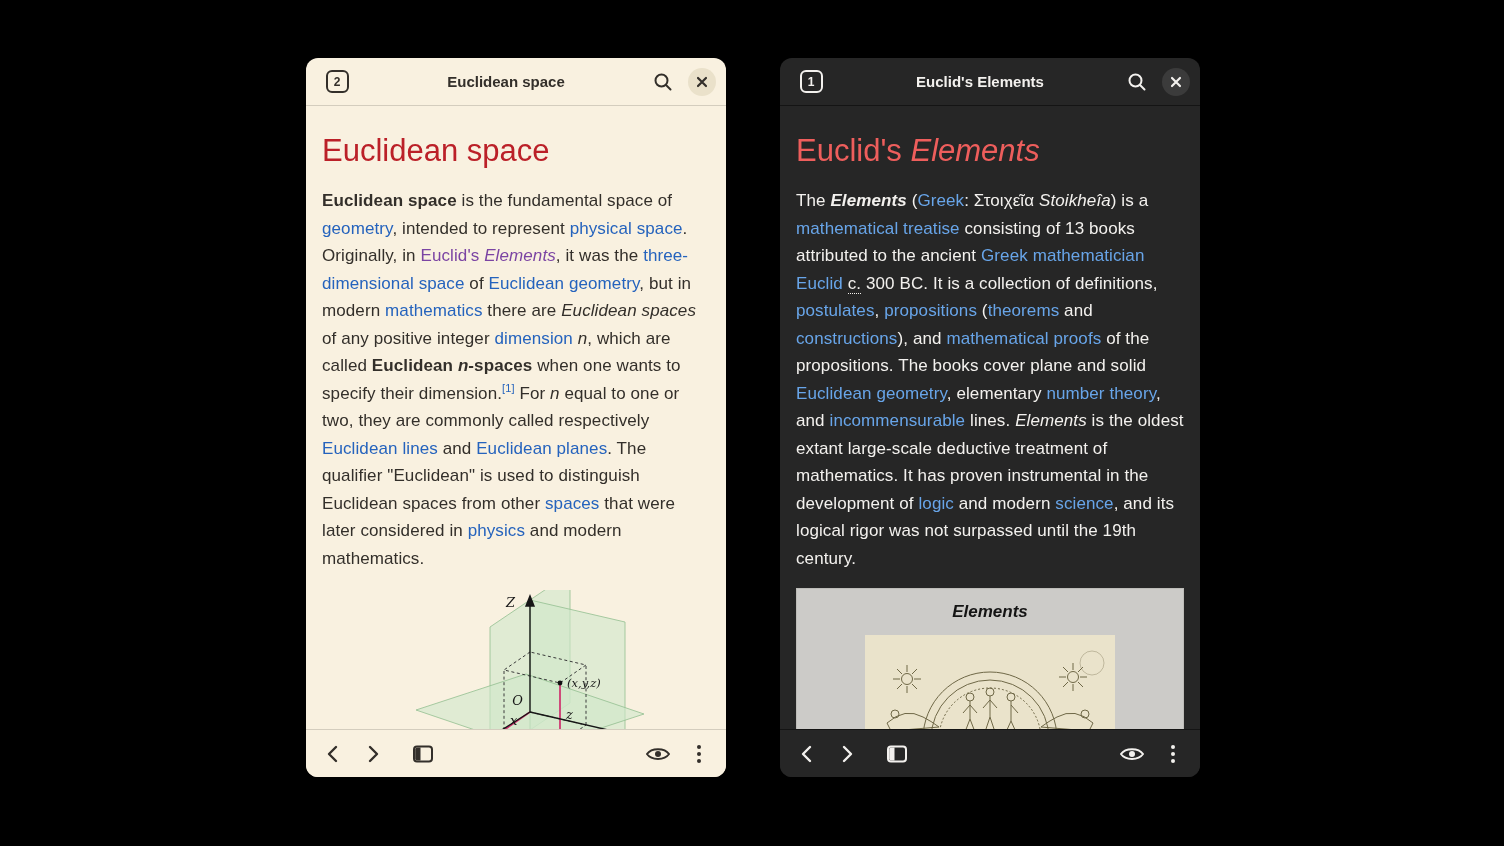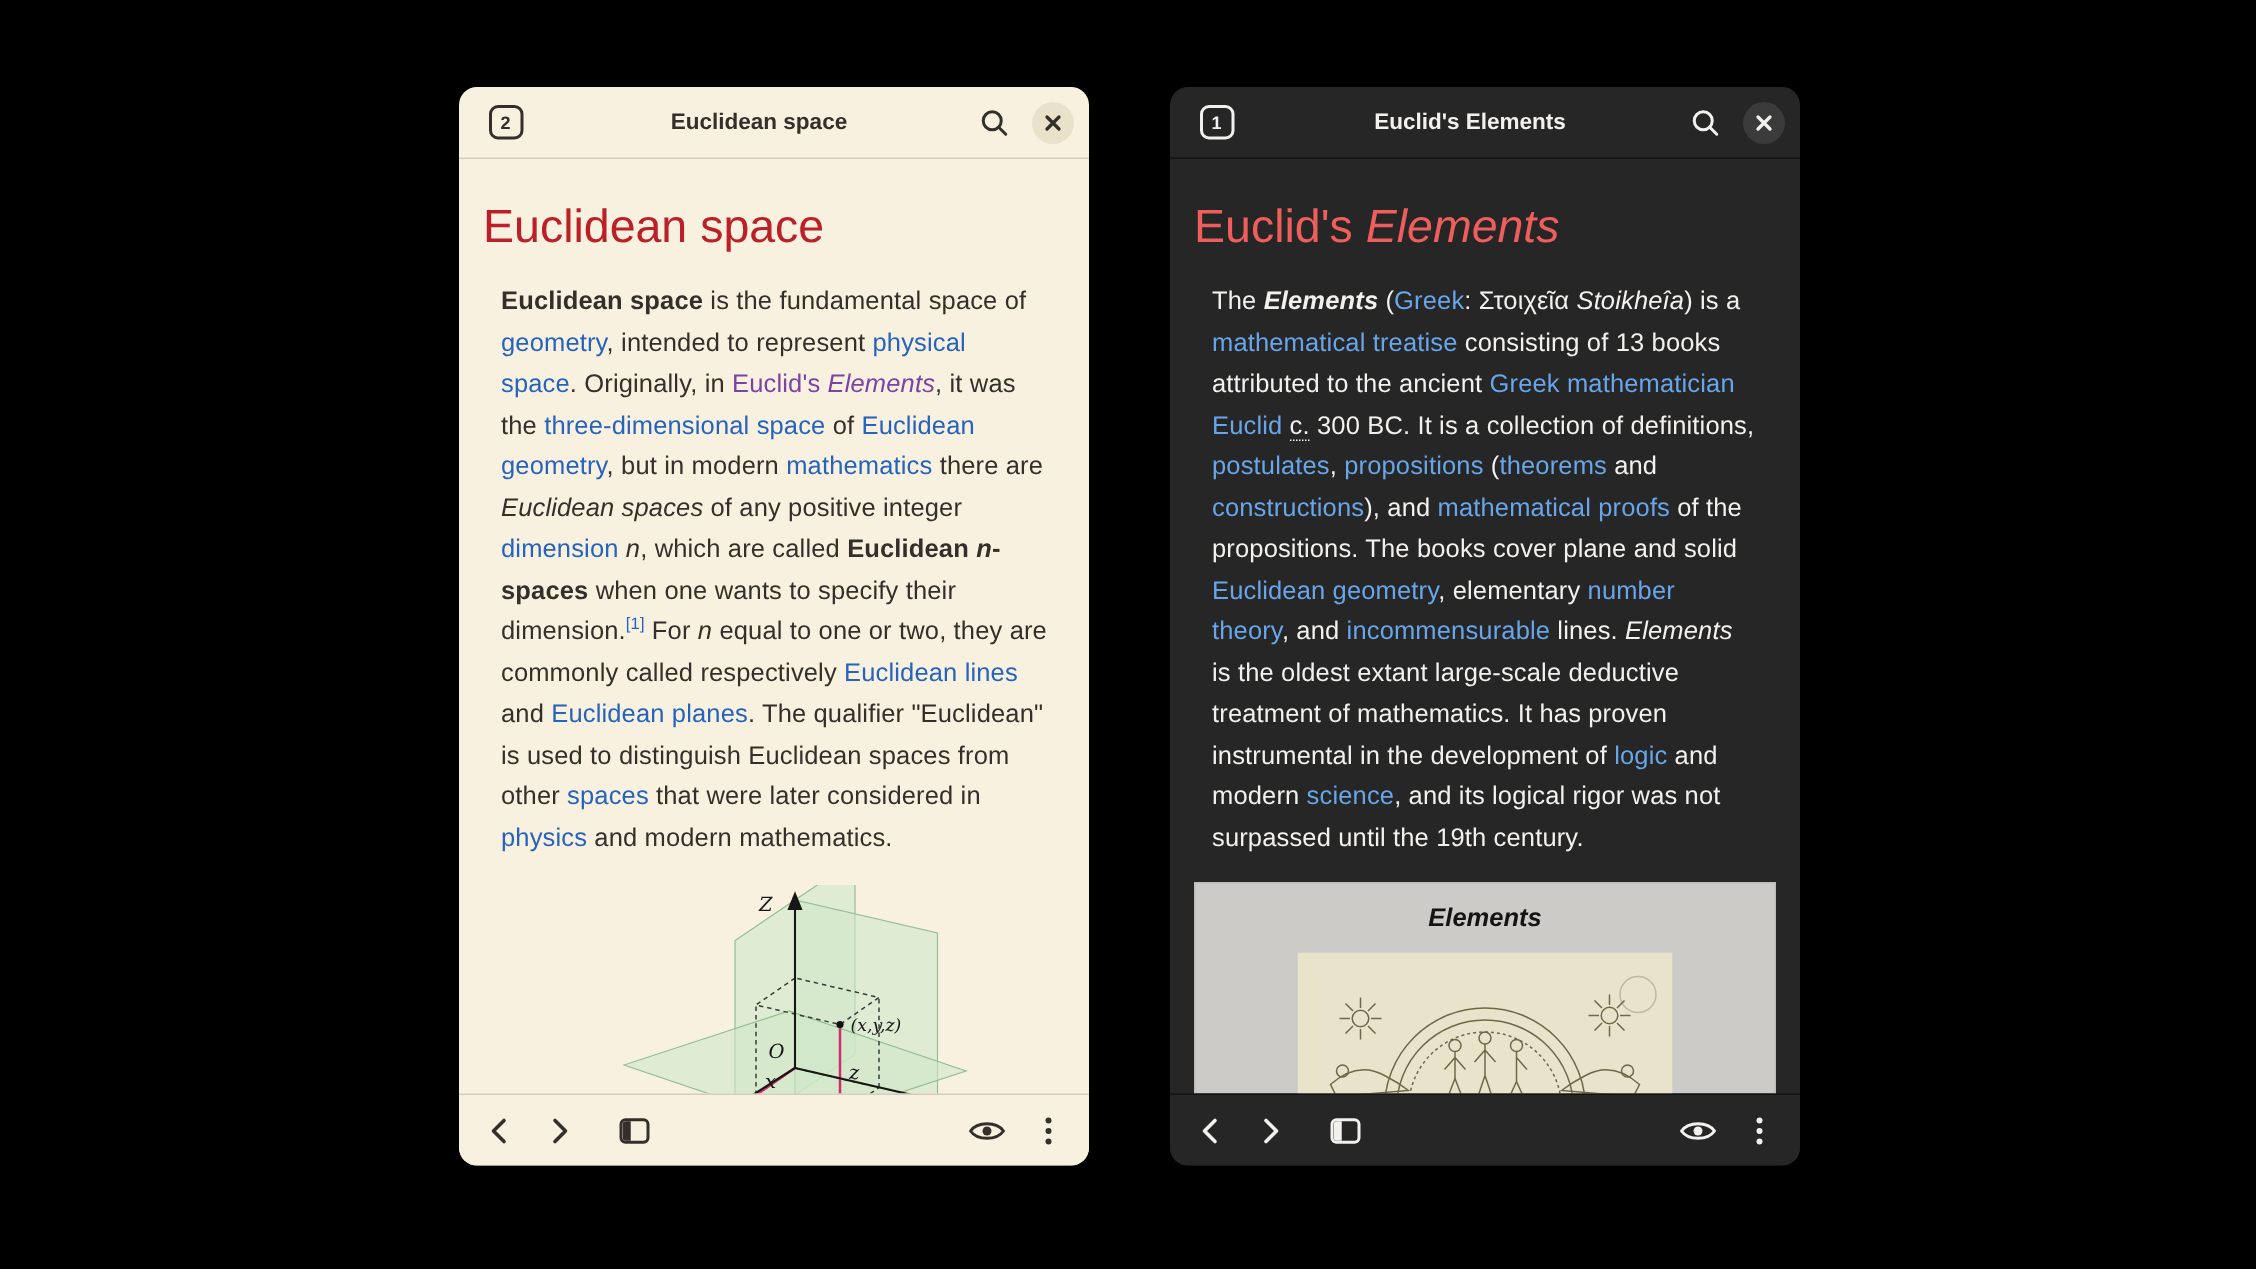--- a/index.html
+++ b/index.html
@@ -22,21 +22,21 @@
             font-size:15px;pointer-events:none;white-space:nowrap;overflow:hidden}
   .tb-right{margin-left:auto;display:flex;align-items:center;gap:8px}
   .icon-btn{width:34px;height:34px;display:flex;align-items:center;justify-content:center;
             background:transparent;border:none;color:var(--fg);padding:0;cursor:pointer}
   .close-btn{width:28px;height:28px;border-radius:50%;background:var(--btn);border:none;
              display:flex;align-items:center;justify-content:center;color:var(--fg);padding:0;cursor:pointer}
 
   
   .content{position:absolute;top:48px;bottom:48px;left:0;right:0;padding:0 16px;overflow:hidden}
   .article-h1{font-size:31px;font-weight:400;line-height:1.2;color:var(--heading);margin:26px 0 0}
-  .article-p{font-size:17px;line-height:27.5px;margin:18px 12px 0;letter-spacing:.1px}
+  .article-p{font-size:17px;line-height:27.5px;margin:18px 0 0;letter-spacing:.1px}
 
   .seg-plain{}
   .seg-bold{font-weight:700}
   .seg-italic{font-style:italic}
   .seg-bold-italic{font-weight:700;font-style:italic}
   .seg-link{color:var(--link);cursor:pointer}
   .seg-visited{color:var(--visited);cursor:pointer}
   .seg-visited-italic{color:var(--visited);font-style:italic;cursor:pointer}
   .seg-sup-link{color:var(--link);vertical-align:super;font-size:11px;line-height:0;cursor:pointer}
   .seg-abbr{border-bottom:1px dotted currentColor}

